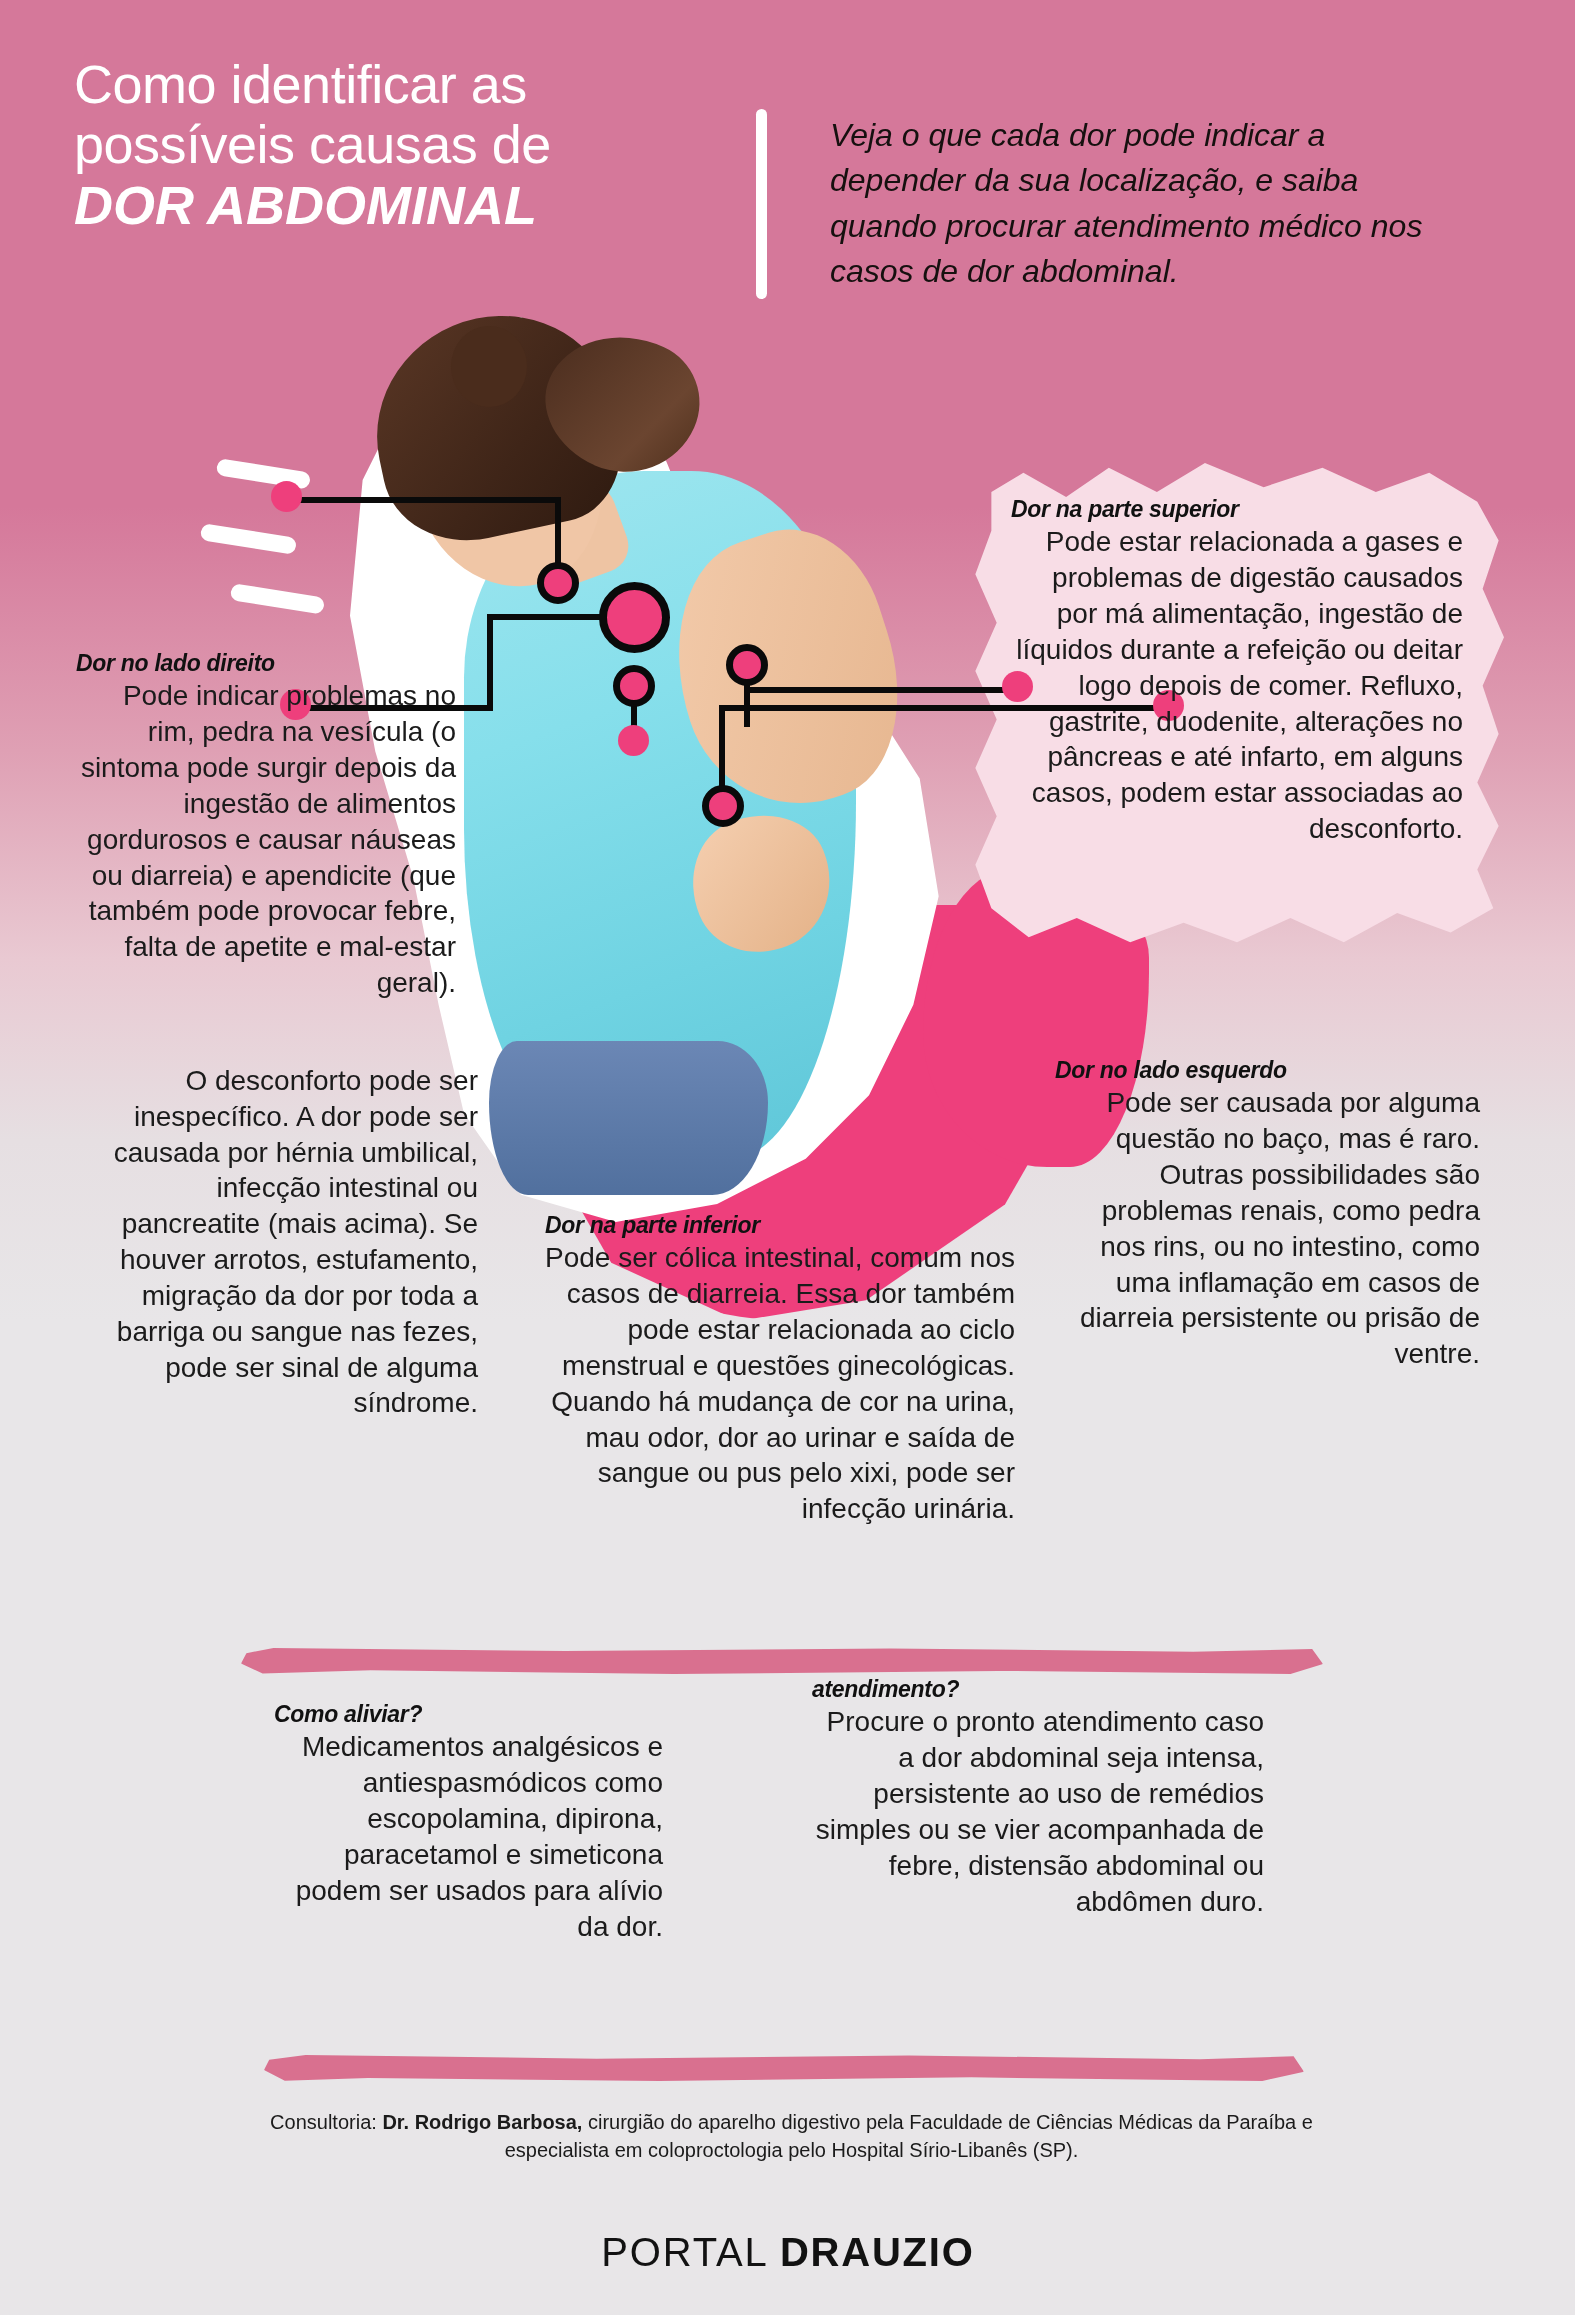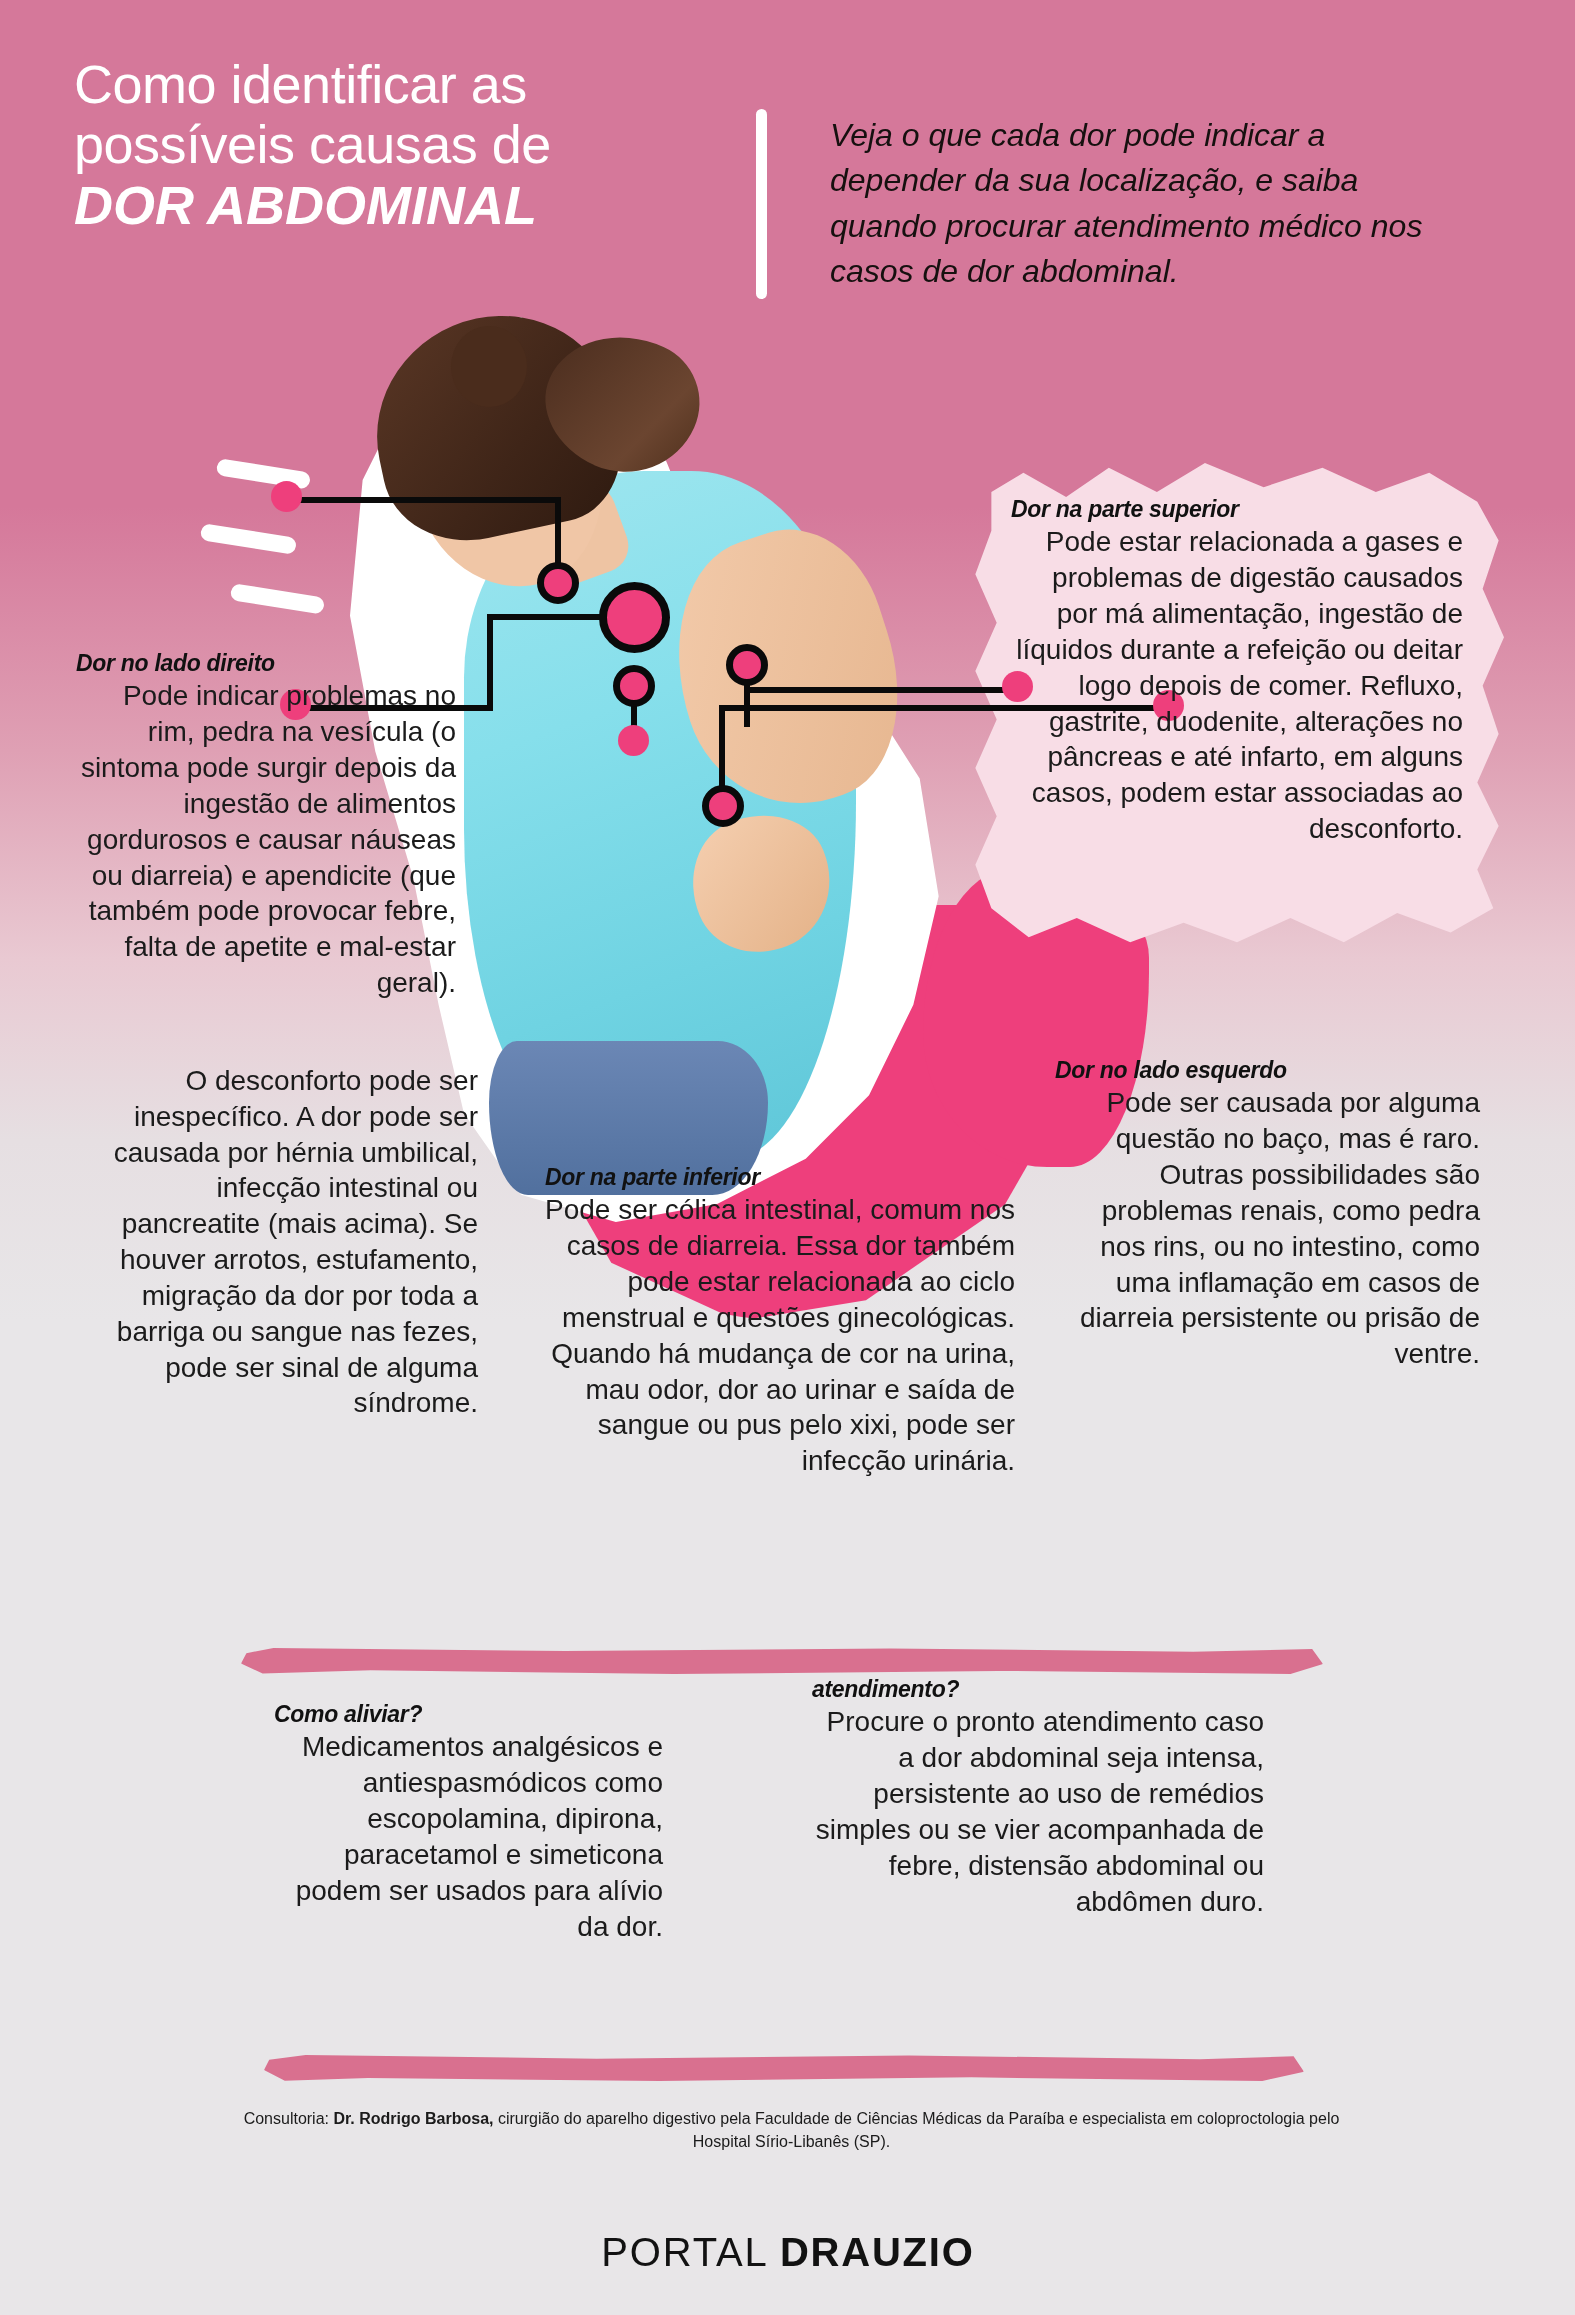--- a/index.html
+++ b/index.html
@@ -147,37 +147,37 @@
     color:#111;line-height:1.16;letter-spacing:-0.3px;
   }
   .card p{
     margin:0;font-size:28px;line-height:1.28;color:#1b1b1b;font-weight:400;text-align:right;
   }
 
   .card-right-side{left:76px;top:650px;width:380px;}
   .card-central   {left:71px;top:1063px;width:407px;}
   .card-superior  {left:1011px;top:496px;width:452px;}
   .card-esquerdo  {left:1055px;top:1057px;width:425px;}
-  .card-inferior  {left:545px;top:1164px;width:470px;}
+  .card-inferior  {left:545px;top:1212px;width:470px;}
 
   
   .brush{
     position:absolute;background:#d9708f;border-radius:25px;
   }
   .brush-top{left:241px;top:1648px;width:1082px;height:26px;
     clip-path:polygon(0.5% 20%,3% 0%,30% 12%,60% 2%,88% 14%,99% 4%,100% 62%,97% 100%,70% 88%,40% 100%,12% 86%,2% 98%,0% 60%);}
   .brush-bottom{left:264px;top:2055px;width:1040px;height:26px;
     clip-path:polygon(0.5% 18%,4% 0%,32% 14%,62% 2%,90% 16%,99% 5%,100% 64%,96% 100%,68% 86%,38% 100%,10% 88%,2% 99%,0% 58%);}
 
   .card-aliviar{left:274px;top:1701px;width:389px;}
   .card-quando {left:812px;top:1676px;width:452px;}
 
   .consult{
     position:absolute;left:226px;top:2108px;width:1131px;text-align:center;
-    font-size:16px;line-height:1.42;color:#1b1b1b;
+    font-size:20px;line-height:1.42;color:#1b1b1b;
   }
   .consult b{font-weight:700;}
 
   .logo{
     position:absolute;left:0;top:2230px;width:1576px;text-align:center;
     font-size:40px;letter-spacing:1.8px;color:#121212;
   }
   .logo .thin{font-weight:300;}
   .logo .bold{font-weight:700;}
 </style>

